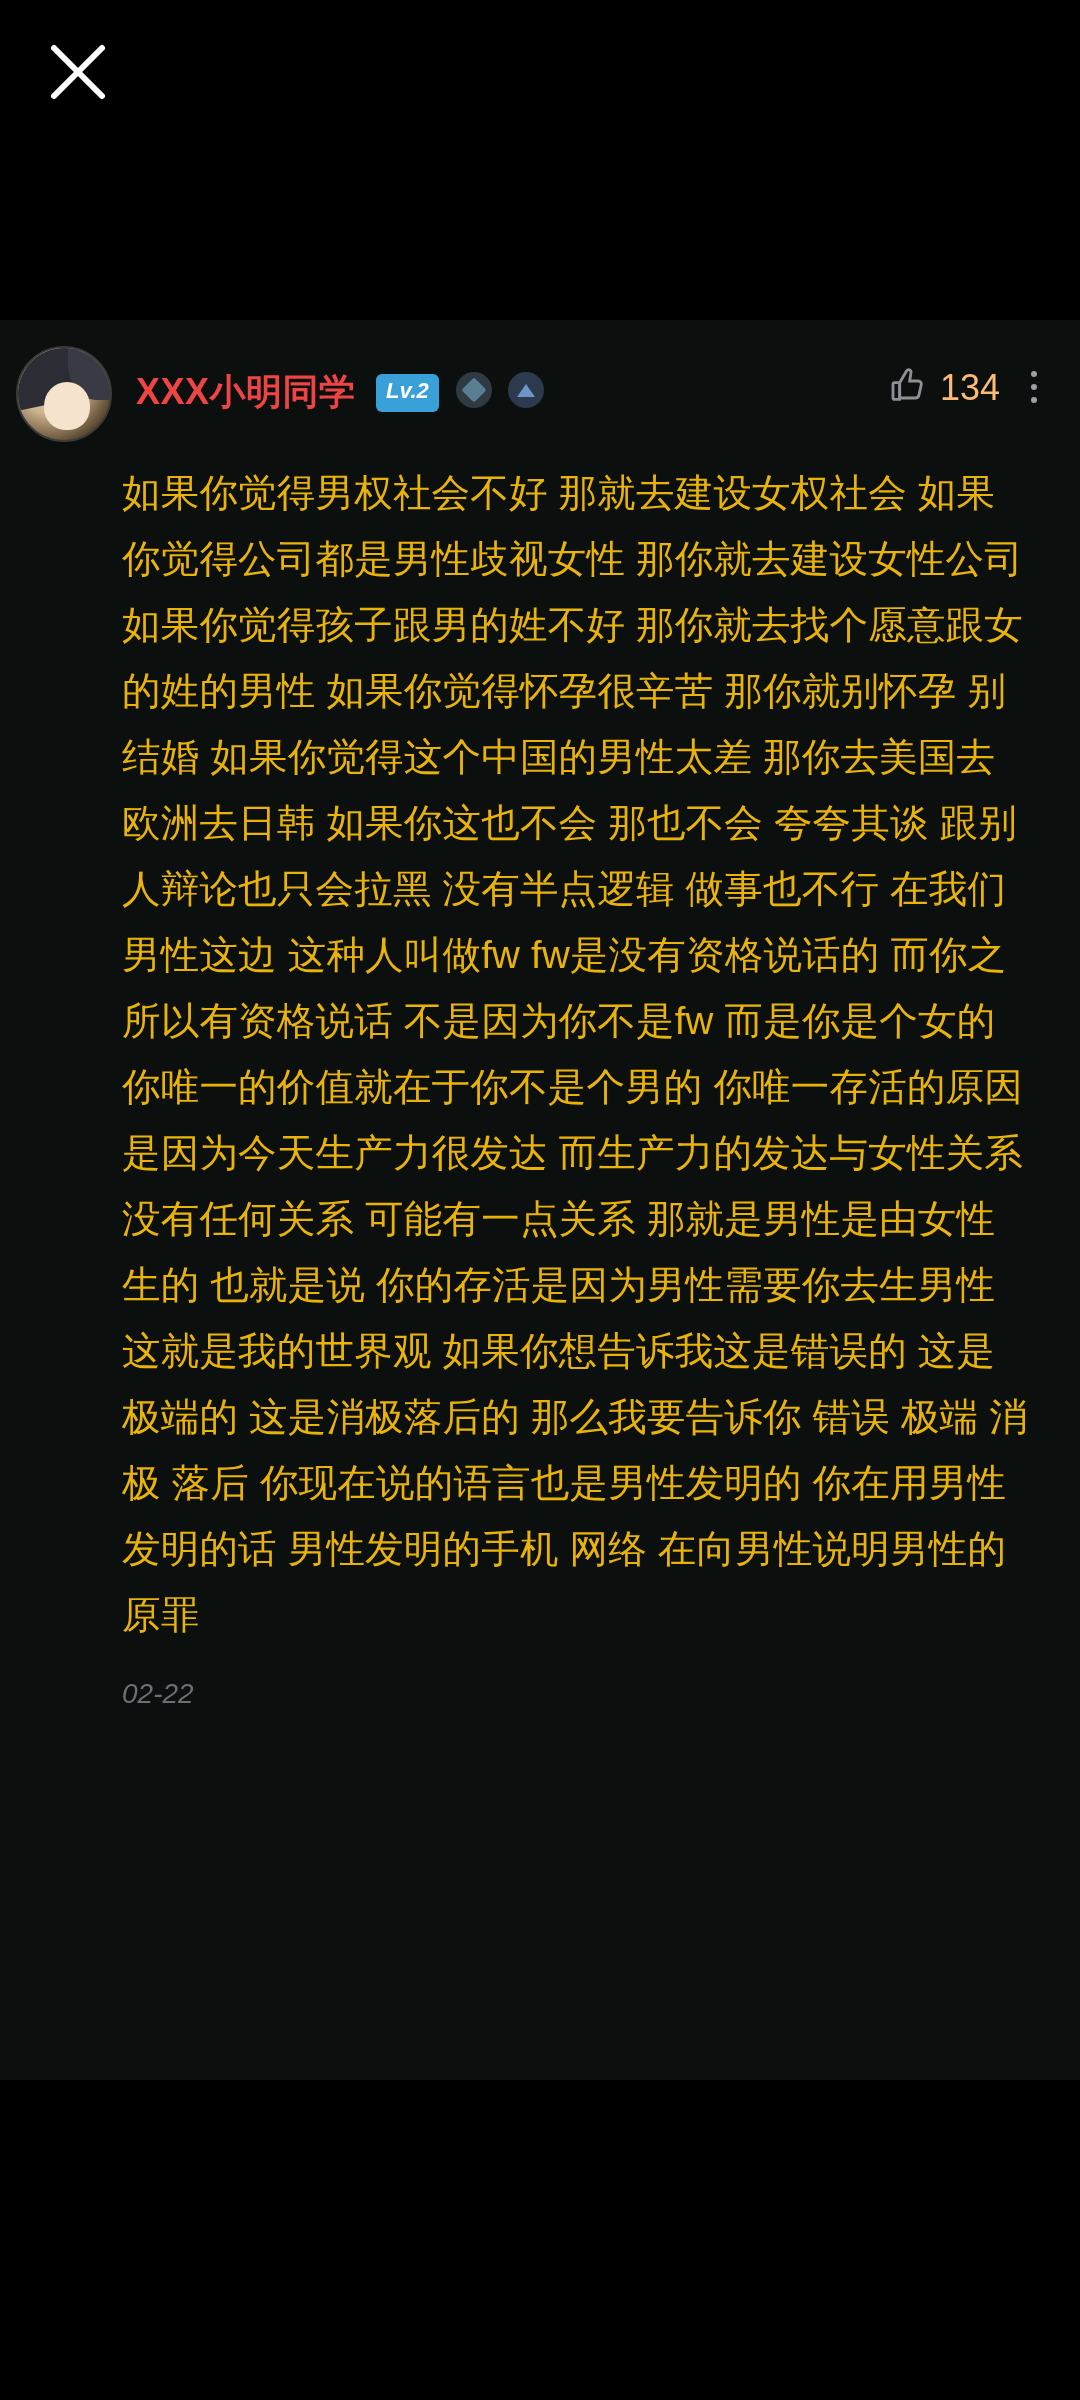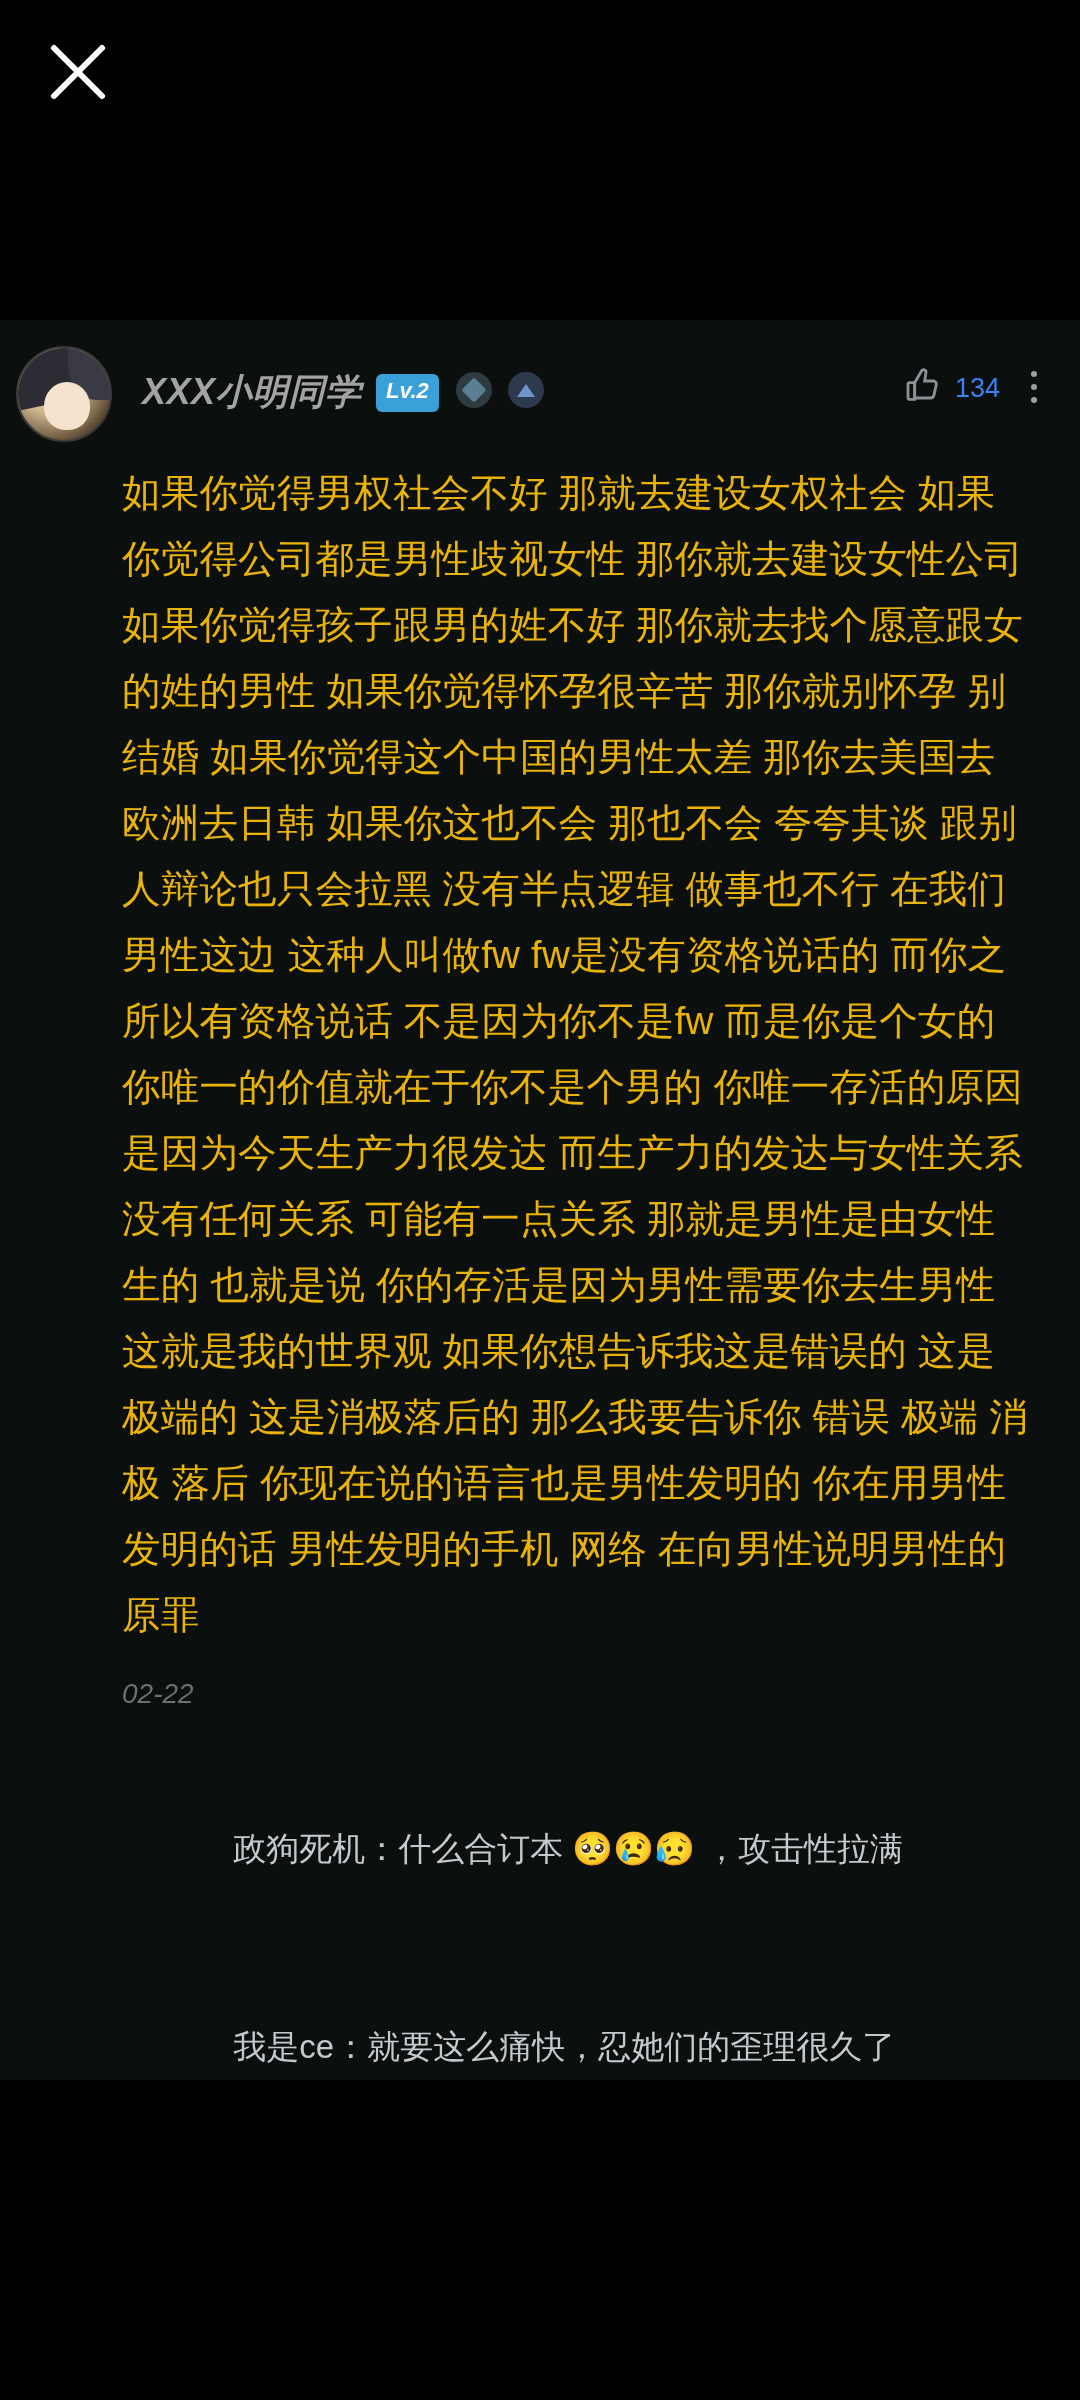--- a/index.html
+++ b/index.html
@@ -85,26 +85,25 @@
   .avatar .face {
     position: absolute;
     left: 26px; top: 34px;
     width: 46px; height: 48px;
     border-radius: 50% 50% 46% 46%;
     background: #f6e3cd;
   }
 
   .uname {
     position: absolute;
-    left: 142px;
+    left: 136px;
     top: 48px;
     font-size: 36px;
-    font-style: italic;
     font-weight: 700;
-    color: #a3a3a3;
+    color: #ef4444;
     letter-spacing: 0.5px;
     white-space: nowrap;
   }
   .level-badge {
     position: absolute;
     left: 376px;
     top: 54px;
     height: 38px;
     padding: 0 10px;
     border-radius: 6px;
@@ -156,22 +155,22 @@
   .like-wrap {
     position: absolute;
     right: 80px;
     top: 46px;
     display: flex;
     align-items: center;
     gap: 12px;
     cursor: pointer;
   }
   .like-count {
-    font-size: 27px;
-    color: #3b82f6;
+    font-size: 36px;
+    color: #fdba74;
   }
   .more-dots {
     position: absolute;
     right: 24px;
     top: 42px;
     width: 44px;
     height: 50px;
     display: flex;
     flex-direction: column;
     align-items: center;
@@ -278,27 +277,18 @@
         <i></i>
         <i></i>
         <i></i>
       </div>
     </div>
 
     <div class="body-text">如果你觉得男权社会不好 那就去建设女权社会 如果你觉得公司都是男性歧视女性 那你就去建设女性公司 如果你觉得孩子跟男的姓不好 那你就去找个愿意跟女的姓的男性 如果你觉得怀孕很辛苦 那你就别怀孕 别结婚 如果你觉得这个中国的男性太差 那你去美国去欧洲去日韩 如果你这也不会 那也不会 夸夸其谈 跟别人辩论也只会拉黑 没有半点逻辑 做事也不行 在我们男性这边 这种人叫做fw fw是没有资格说话的 而你之所以有资格说话 不是因为你不是fw 而是你是个女的 你唯一的价值就在于你不是个男的 你唯一存活的原因是因为今天生产力很发达 而生产力的发达与女性关系没有任何关系 可能有一点关系 那就是男性是由女性生的 也就是说 你的存活是因为男性需要你去生男性 这就是我的世界观 如果你想告诉我这是错误的 这是极端的 这是消极落后的 那么我要告诉你 错误 极端 消极 落后 你现在说的语言也是男性发明的 你在用男性发明的话 男性发明的手机 网络 在向男性说明男性的原罪</div>
 
     <div class="date">02-22</div>
 
-    <div class="replies">
-      <div class="reply">
-        <span class="rname">政狗死机：</span><span>什么合订本 🥺😢😥 ，攻击性拉满</span>
-      </div>
-      <div class="reply">
-        <span class="rname">我是ce：</span><span>就要这么痛快，忍她们的歪理很久了</span>
-      </div>
-
-    </div>
 
   </div>
 
   <div class="bottom"></div>
 
 </div>
 
 </body></html>

